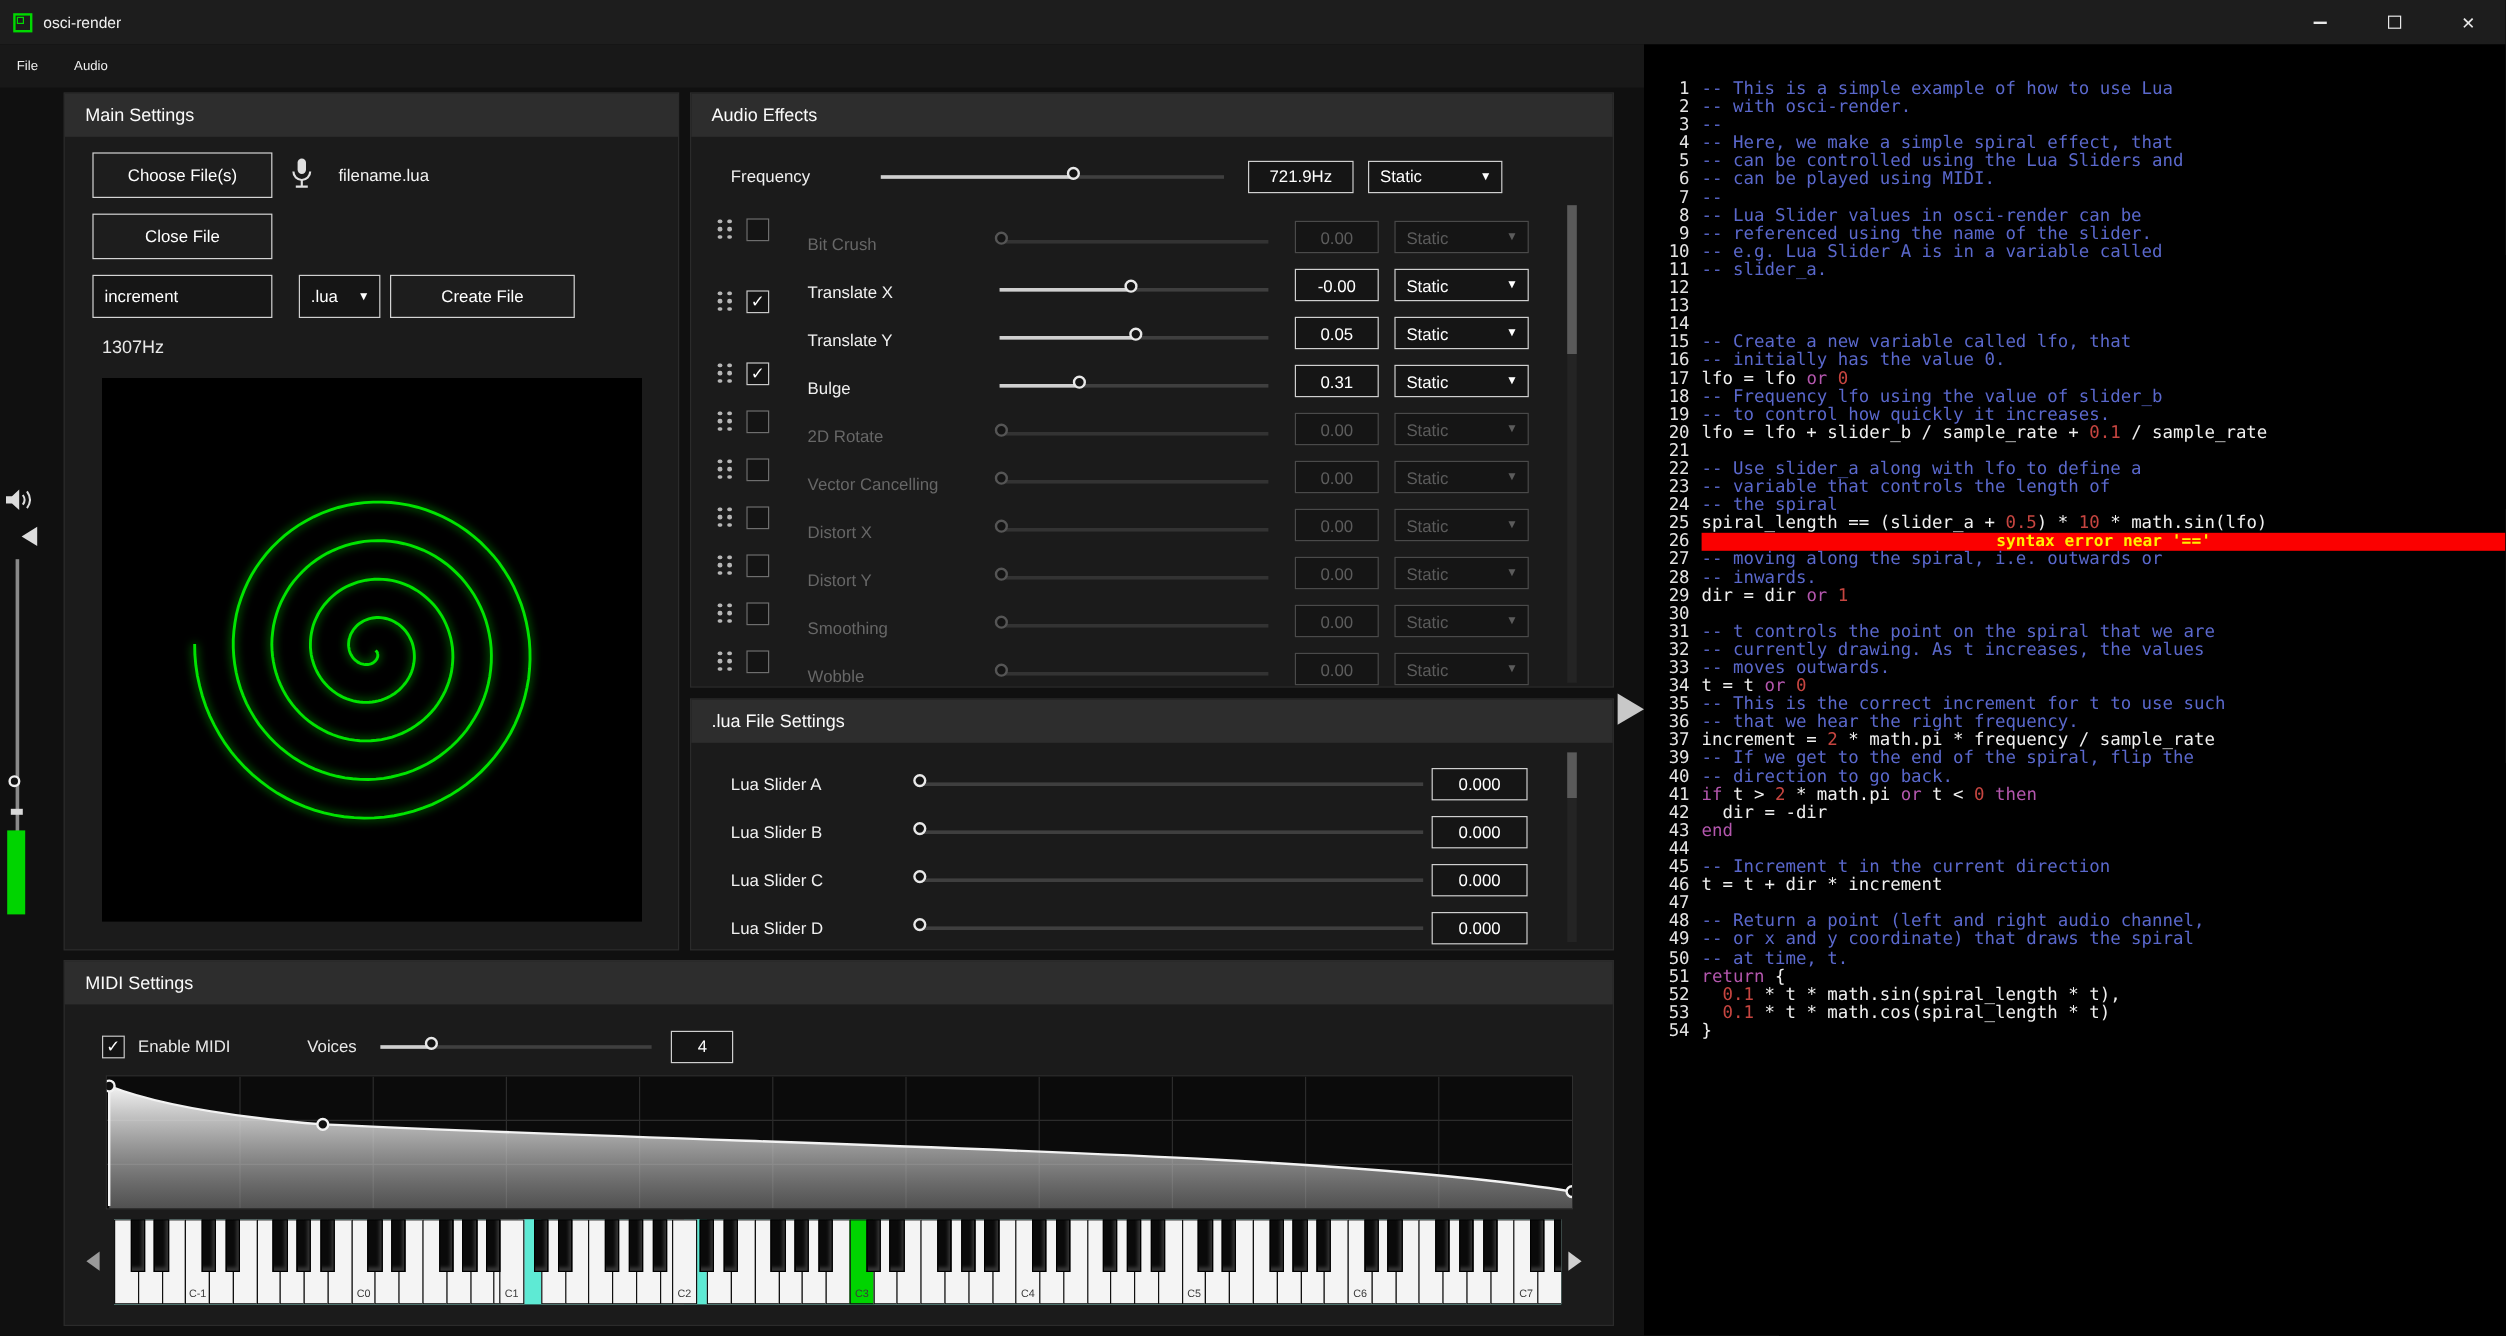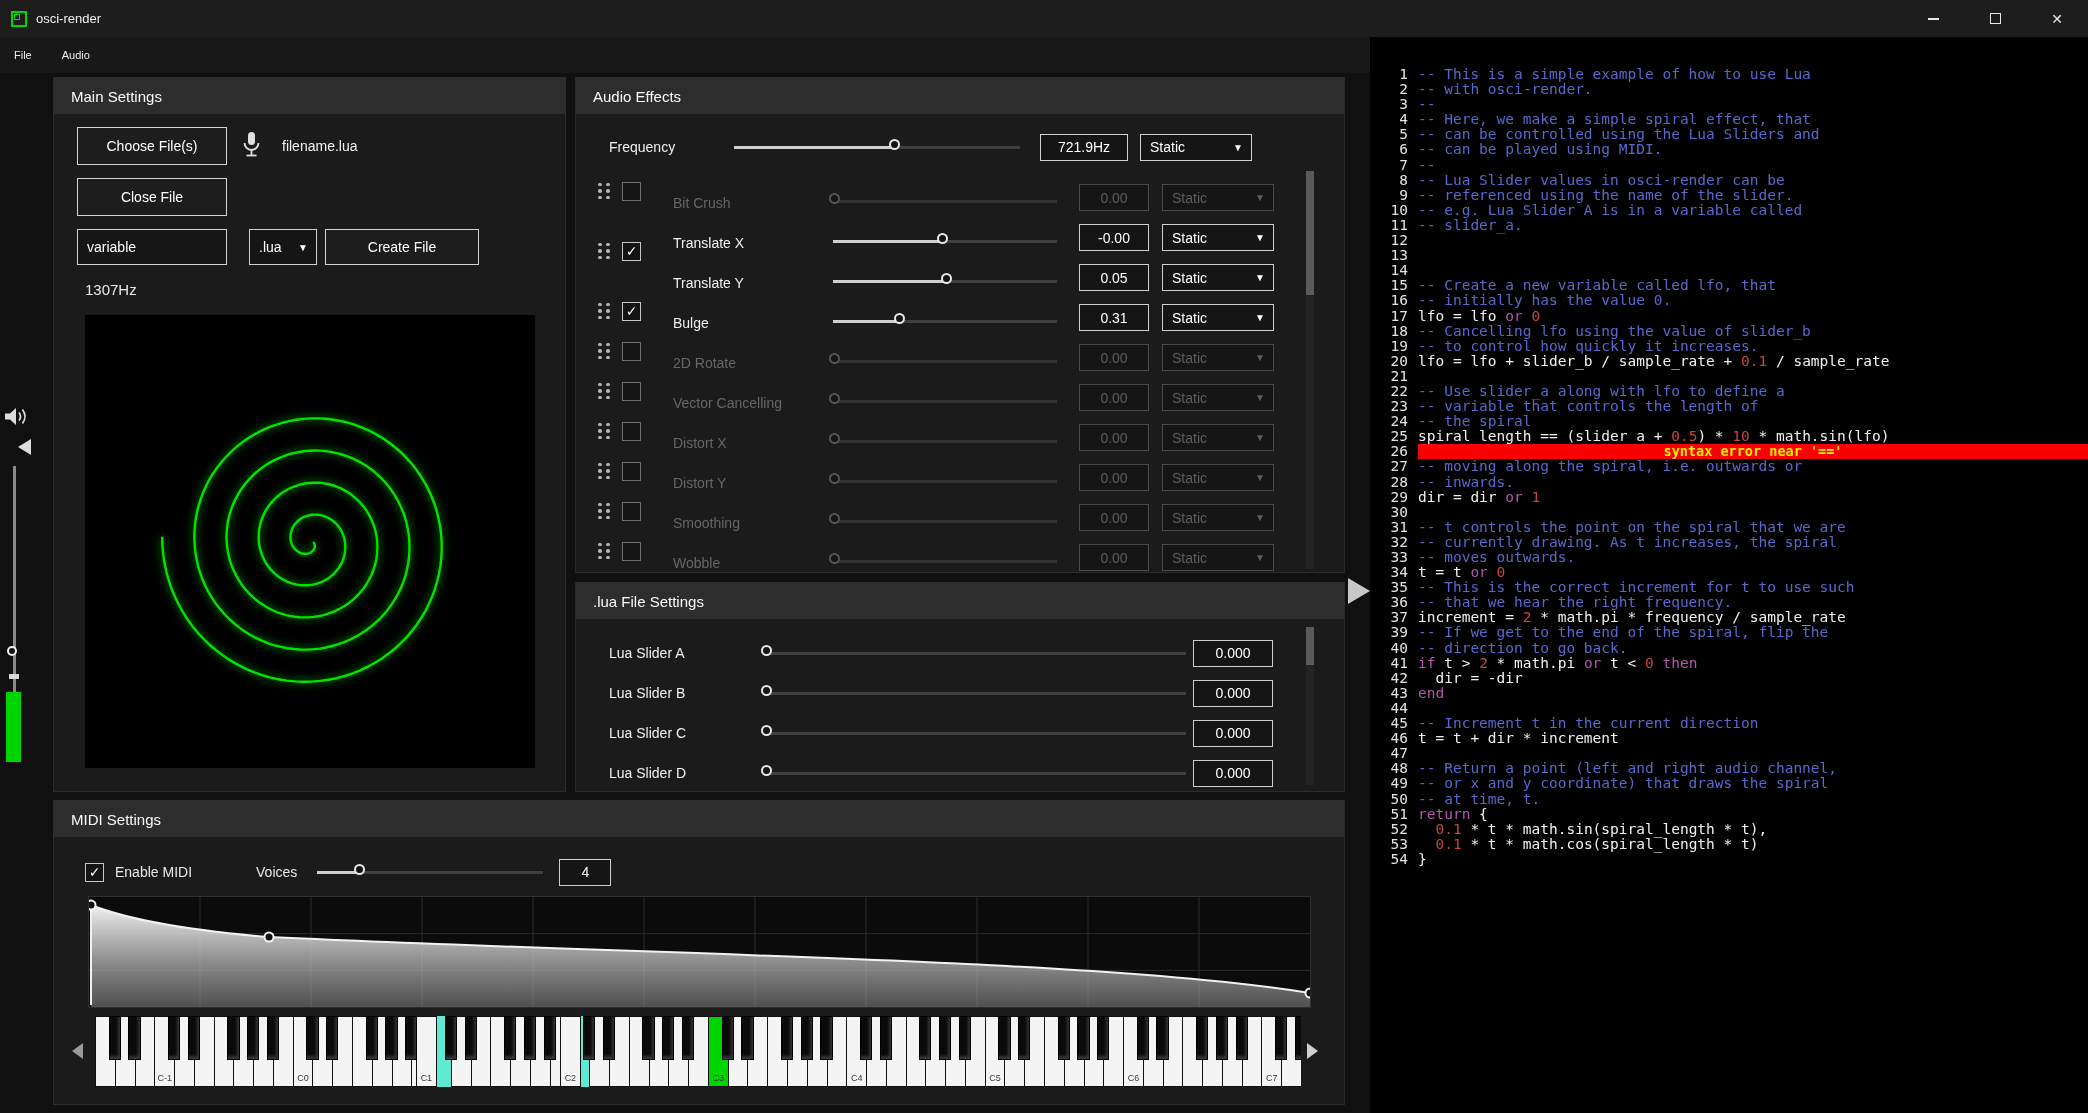--- a/index.html
+++ b/index.html
@@ -175,21 +175,21 @@
     <svg width="22" height="30" viewBox="0 0 22 30">
       <rect x="8" y="2" width="7" height="13" rx="3.5" fill="#e0e0e0"></rect>
       <path d="M4.5 13 a7 7 0 0 0 14 0" fill="none" stroke="#e0e0e0" stroke-width="1.8"></path>
       <line x1="11.5" y1="20" x2="11.5" y2="25" stroke="#e0e0e0" stroke-width="1.8"></line>
       <line x1="6.5" y1="25.5" x2="16.5" y2="25.5" stroke="#e0e0e0" stroke-width="1.8"></line>
     </svg>
   </span>
   <span id="current-file">filename.lua</span>
   <button class="btn" id="closefile-btn">Close File</button>
   <div class="textbox" id="filename-input">
-    <span>variable</span>
+    <span>increment</span>
   </div>
   <div class="mode" id="ext-dd">
     <span>.lua</span>
     <span class="arrow">▼</span>
   </div>
   <button class="btn" id="create-btn">Create File</button>
   <div id="freq-readout">1307Hz</div>
   <div id="scope">
     <svg width="450" height="453" viewBox="0 0 450 453">
       <path id="spiral-path" fill="none" stroke="#00e400" stroke-width="2.4" d="M228.0,227.1 L228.3,227.4 L228.6,227.6 L228.8,227.9 L229.1,228.2 L229.3,228.6 L229.4,228.9 L229.6,229.3 L229.7,229.8 L229.8,230.2 L229.8,230.7 L229.8,231.2 L229.8,231.7 L229.7,232.2 L229.6,232.7 L229.4,233.2 L229.2,233.7 L229.0,234.2 L228.6,234.7 L228.3,235.2 L227.9,235.7 L227.4,236.1 L226.9,236.6 L226.4,237.0 L225.8,237.4 L225.2,237.7 L224.6,238.0 L223.9,238.3 L223.2,238.5 L222.4,238.6 L221.6,238.8 L220.8,238.8 L220.0,238.8 L219.2,238.8 L218.3,238.7 L217.5,238.5 L216.6,238.3 L215.7,238.0 L214.9,237.7 L214.0,237.2 L213.2,236.8 L212.4,236.2 L211.6,235.6 L210.8,234.9 L210.1,234.2 L209.4,233.4 L208.8,232.6 L208.2,231.7 L207.6,230.7 L207.1,229.7 L206.7,228.7 L206.3,227.6 L206.0,226.5 L205.8,225.3 L205.6,224.1 L205.5,222.9 L205.5,221.6 L205.6,220.4 L205.7,219.1 L205.9,217.8 L206.3,216.6 L206.7,215.3 L207.1,214.0 L207.7,212.8 L208.4,211.6 L209.1,210.4 L209.9,209.2 L210.9,208.1 L211.8,207.0 L212.9,206.0 L214.1,205.0 L215.3,204.1 L216.6,203.3 L217.9,202.5 L219.3,201.9 L220.8,201.3 L222.3,200.8 L223.9,200.3 L225.5,200.0 L227.1,199.8 L228.8,199.6 L230.5,199.6 L232.2,199.7 L233.9,199.9 L235.6,200.2 L237.4,200.6 L239.1,201.1 L240.8,201.7 L242.4,202.5 L244.0,203.3 L245.6,204.3 L247.2,205.3 L248.7,206.5 L250.1,207.8 L251.5,209.2 L252.8,210.6 L254.0,212.2 L255.1,213.8 L256.1,215.5 L257.0,217.3 L257.9,219.2 L258.6,221.1 L259.2,223.1 L259.6,225.2 L260.0,227.2 L260.2,229.4 L260.3,231.5 L260.3,233.7 L260.1,235.9 L259.8,238.0 L259.4,240.2 L258.8,242.4 L258.1,244.5 L257.3,246.6 L256.3,248.7 L255.2,250.7 L253.9,252.7 L252.5,254.6 L251.0,256.4 L249.4,258.2 L247.7,259.9 L245.8,261.4 L243.9,262.9 L241.8,264.2 L239.7,265.5 L237.4,266.6 L235.1,267.5 L232.7,268.4 L230.2,269.1 L227.7,269.6 L225.2,270.0 L222.6,270.2 L220.0,270.3 L217.3,270.2 L214.7,270.0 L212.0,269.6 L209.4,269.0 L206.8,268.3 L204.2,267.4 L201.6,266.4 L199.1,265.1 L196.7,263.8 L194.4,262.2 L192.1,260.5 L189.9,258.7 L187.8,256.7 L185.9,254.6 L184.0,252.4 L182.3,250.0 L180.7,247.6 L179.3,245.0 L178.0,242.3 L176.8,239.5 L175.9,236.7 L175.1,233.8 L174.4,230.8 L174.0,227.8 L173.7,224.7 L173.7,221.6 L173.8,218.5 L174.1,215.3 L174.6,212.2 L175.3,209.1 L176.1,206.0 L177.2,203.0 L178.5,200.0 L179.9,197.1 L181.5,194.3 L183.4,191.5 L185.3,188.9 L187.5,186.4 L189.8,183.9 L192.3,181.7 L194.9,179.5 L197.6,177.5 L200.5,175.7 L203.5,174.0 L206.6,172.6 L209.8,171.3 L213.1,170.1 L216.5,169.2 L220.0,168.5 L223.5,168.0 L227.0,167.7 L230.6,167.6 L234.2,167.8 L237.8,168.1 L241.4,168.7 L245.0,169.5 L248.5,170.5 L252.0,171.8 L255.4,173.2 L258.7,174.9 L262.0,176.8 L265.1,178.8 L268.1,181.1 L271.0,183.6 L273.8,186.2 L276.4,189.0 L278.9,192.0 L281.1,195.1 L283.2,198.4 L285.1,201.8 L286.8,205.4 L288.3,209.1 L289.5,212.8 L290.6,216.7 L291.4,220.6 L292.0,224.6 L292.3,228.6 L292.4,232.6 L292.2,236.7 L291.8,240.8 L291.2,244.9 L290.3,248.9 L289.1,252.9 L287.7,256.8 L286.1,260.7 L284.2,264.4 L282.1,268.1 L279.8,271.7 L277.3,275.1 L274.5,278.3 L271.5,281.4 L268.4,284.4 L265.0,287.1 L261.5,289.7 L257.8,292.0 L254.0,294.2 L250.0,296.1 L245.9,297.7 L241.7,299.2 L237.4,300.3 L233.0,301.3 L228.5,301.9 L224.0,302.3 L219.5,302.4 L214.9,302.3 L210.4,301.8 L205.9,301.1 L201.3,300.1 L196.9,298.9 L192.5,297.3 L188.2,295.5 L184.0,293.4 L179.9,291.1 L176.0,288.5 L172.1,285.7 L168.5,282.7 L165.0,279.4 L161.8,275.9 L158.7,272.2 L155.8,268.3 L153.2,264.2 L150.8,259.9 L148.7,255.5 L146.8,251.0 L145.2,246.3 L143.9,241.6 L142.9,236.7 L142.1,231.8 L141.7,226.8 L141.5,221.8 L141.7,216.8 L142.2,211.8 L142.9,206.7 L144.0,201.8 L145.4,196.8 L147.0,192.0 L149.0,187.2 L151.3,182.6 L153.8,178.1 L156.6,173.7 L159.7,169.5 L163.1,165.5 L166.7,161.6 L170.5,158.0 L174.5,154.6 L178.8,151.5 L183.3,148.6 L187.9,145.9 L192.8,143.6 L197.7,141.5 L202.8,139.7 L208.0,138.2 L213.4,137.1 L218.7,136.2 L224.2,135.7 L229.7,135.5 L235.2,135.6 L240.7,136.1 L246.2,136.9 L251.7,138.1 L257.1,139.5 L262.4,141.3 L267.6,143.4 L272.7,145.9 L277.6,148.6 L282.4,151.7 L287.0,155.0 L291.4,158.7 L295.6,162.6 L299.6,166.7 L303.3,171.1 L306.8,175.8 L310.0,180.6 L312.9,185.7 L315.5,190.9 L317.8,196.3 L319.8,201.8 L321.4,207.5 L322.7,213.3 L323.7,219.1 L324.3,225.1 L324.5,231.0 L324.4,237.0 L323.9,243.0 L323.1,249.0 L321.9,254.9 L320.4,260.8 L318.4,266.6 L316.2,272.2 L313.6,277.8 L310.6,283.1 L307.3,288.4 L303.8,293.4 L299.9,298.2 L295.7,302.8 L291.2,307.1 L286.4,311.2 L281.4,315.0 L276.2,318.5 L270.8,321.7 L265.1,324.5 L259.3,327.1 L253.3,329.2 L247.2,331.0 L241.0,332.5 L234.7,333.6 L228.3,334.3 L221.8,334.6 L215.3,334.5 L208.9,334.0 L202.4,333.2 L196.0,331.9 L189.7,330.3 L183.4,328.3 L177.3,325.9 L171.3,323.1 L165.5,320.0 L159.8,316.5 L154.4,312.6 L149.2,308.5 L144.2,304.0 L139.5,299.2 L135.1,294.1 L130.9,288.8 L127.1,283.2 L123.7,277.4 L120.5,271.3 L117.8,265.1 L115.4,258.7 L113.4,252.1 L111.8,245.4 L110.6,238.6 L109.8,231.7 L109.4,224.8 L109.4,217.9 L109.9,210.9 L110.8,204.0 L112.0,197.1 L113.7,190.3 L115.9,183.6 L118.4,177.0 L121.3,170.5 L124.6,164.2 L128.3,158.1 L132.4,152.3 L136.8,146.7 L141.6,141.3 L146.7,136.2 L152.1,131.4 L157.7,127.0 L163.7,122.8 L169.9,119.1 L176.4,115.7 L183.0,112.7 L189.9,110.1 L196.9,107.9 L204.0,106.1 L211.3,104.8 L218.6,103.9 L226.0,103.4 L233.4,103.4 L240.9,103.8 L248.3,104.7 L255.7,106.0 L262.9,107.7 L270.1,109.9 L277.2,112.6 L284.1,115.6 L290.9,119.1 L297.4,123.0 L303.7,127.3 L309.7,132.0 L315.5,137.0 L320.9,142.4 L326.1,148.1 L330.9,154.1 L335.3,160.5 L339.4,167.0 L343.1,173.9 L346.3,181.0 L349.2,188.2 L351.6,195.7 L353.5,203.2 L355.0,211.0 L356.1,218.8 L356.6,226.6 L356.7,234.5 L356.3,242.5 L355.5,250.4 L354.1,258.2 L352.3,266.0 L350.0,273.7 L347.3,281.2 L344.1,288.6 L340.5,295.8 L336.4,302.7 L331.9,309.5 L327.0,315.9 L321.7,322.1 L316.0,328.0 L310.0,333.5 L303.6,338.6 L296.9,343.4 L290.0,347.8 L282.7,351.7 L275.3,355.3 L267.6,358.3 L259.7,361.0 L251.7,363.1 L243.5,364.8 L235.2,365.9 L226.9,366.6 L218.5,366.8 L210.1,366.4 L201.7,365.6 L193.4,364.3 L185.1,362.4 L177.0,360.1 L168.9,357.2 L161.1,353.9 L153.5,350.1 L146.0,345.9 L138.9,341.1 L132.0,336.0 L125.4,330.5 L119.1,324.5 L113.2,318.2 L107.7,311.5 L102.6,304.5 L97.9,297.1 L93.7,289.5 L89.9,281.7 L86.5,273.6 L83.7,265.2 L81.4,256.8 L79.5,248.1 L78.2,239.4 L77.4,230.6 L77.2,221.7"></path>
@@ -752,35 +752,35 @@
       <div class="cl"><span class="ln">8</span><span class="code"><span class="tk-c">-- Lua Slider values in osci-render can be</span></span></div>
       <div class="cl"><span class="ln">9</span><span class="code"><span class="tk-c">-- referenced using the name of the slider.</span></span></div>
       <div class="cl"><span class="ln">10</span><span class="code"><span class="tk-c">-- e.g. Lua Slider A is in a variable called</span></span></div>
       <div class="cl"><span class="ln">11</span><span class="code"><span class="tk-c">-- slider_a.</span></span></div>
       <div class="cl"><span class="ln">12</span><span class="code"></span></div>
       <div class="cl"><span class="ln">13</span><span class="code"></span></div>
       <div class="cl"><span class="ln">14</span><span class="code"></span></div>
       <div class="cl"><span class="ln">15</span><span class="code"><span class="tk-c">-- Create a new variable called lfo, that</span></span></div>
       <div class="cl"><span class="ln">16</span><span class="code"><span class="tk-c">-- initially has the value 0.</span></span></div>
       <div class="cl"><span class="ln">17</span><span class="code"><span class="tk-p">lfo = lfo </span><span class="tk-k">or</span><span class="tk-p"> </span><span class="tk-n">0</span></span></div>
-      <div class="cl"><span class="ln">18</span><span class="code"><span class="tk-c">-- Cancelling lfo using the value of slider_b</span></span></div>
+      <div class="cl"><span class="ln">18</span><span class="code"><span class="tk-c">-- Frequency lfo using the value of slider_b</span></span></div>
       <div class="cl"><span class="ln">19</span><span class="code"><span class="tk-c">-- to control how quickly it increases.</span></span></div>
       <div class="cl"><span class="ln">20</span><span class="code"><span class="tk-p">lfo = lfo + slider_b / sample_rate + </span><span class="tk-n">0.1</span><span class="tk-p"> / sample_rate</span></span></div>
       <div class="cl"><span class="ln">21</span><span class="code"></span></div>
       <div class="cl"><span class="ln">22</span><span class="code"><span class="tk-c">-- Use slider_a along with lfo to define a</span></span></div>
       <div class="cl"><span class="ln">23</span><span class="code"><span class="tk-c">-- variable that controls the length of</span></span></div>
       <div class="cl"><span class="ln">24</span><span class="code"><span class="tk-c">-- the spiral</span></span></div>
       <div class="cl"><span class="ln">25</span><span class="code"><span class="tk-p">spiral_length == (slider_a + </span><span class="tk-n">0.5</span><span class="tk-p">) * </span><span class="tk-n">10</span><span class="tk-p"> * math.sin(lfo)</span></span></div>
       <div class="cl"><span class="ln">26</span><span class="errbar">syntax error near '=='</span></div>
       <div class="cl"><span class="ln">27</span><span class="code"><span class="tk-c">-- moving along the spiral, i.e. outwards or</span></span></div>
       <div class="cl"><span class="ln">28</span><span class="code"><span class="tk-c">-- inwards.</span></span></div>
       <div class="cl"><span class="ln">29</span><span class="code"><span class="tk-p">dir = dir </span><span class="tk-k">or</span><span class="tk-p"> </span><span class="tk-n">1</span></span></div>
       <div class="cl"><span class="ln">30</span><span class="code"></span></div>
       <div class="cl"><span class="ln">31</span><span class="code"><span class="tk-c">-- t controls the point on the spiral that we are</span></span></div>
-      <div class="cl"><span class="ln">32</span><span class="code"><span class="tk-c">-- currently drawing. As t increases, the spiral</span></span></div>
+      <div class="cl"><span class="ln">32</span><span class="code"><span class="tk-c">-- currently drawing. As t increases, the values</span></span></div>
       <div class="cl"><span class="ln">33</span><span class="code"><span class="tk-c">-- moves outwards.</span></span></div>
       <div class="cl"><span class="ln">34</span><span class="code"><span class="tk-p">t = t </span><span class="tk-k">or</span><span class="tk-p"> </span><span class="tk-n">0</span></span></div>
       <div class="cl"><span class="ln">35</span><span class="code"><span class="tk-c">-- This is the correct increment for t to use such</span></span></div>
       <div class="cl"><span class="ln">36</span><span class="code"><span class="tk-c">-- that we hear the right frequency.</span></span></div>
       <div class="cl"><span class="ln">37</span><span class="code"><span class="tk-p">increment = </span><span class="tk-n">2</span><span class="tk-p"> * math.pi * frequency / sample_rate</span></span></div>
       <div class="cl"><span class="ln">39</span><span class="code"><span class="tk-c">-- If we get to the end of the spiral, flip the</span></span></div>
       <div class="cl"><span class="ln">40</span><span class="code"><span class="tk-c">-- direction to go back.</span></span></div>
       <div class="cl"><span class="ln">41</span><span class="code"><span class="tk-k">if</span><span class="tk-p"> t &gt; </span><span class="tk-n">2</span><span class="tk-p"> * math.pi </span><span class="tk-k">or</span><span class="tk-p"> t &lt; </span><span class="tk-n">0</span><span class="tk-p"> </span><span class="tk-k">then</span></span></div>
       <div class="cl"><span class="ln">42</span><span class="code"><span class="tk-p">  dir = -dir</span></span></div>
       <div class="cl"><span class="ln">43</span><span class="code"><span class="tk-k">end</span></span></div>

